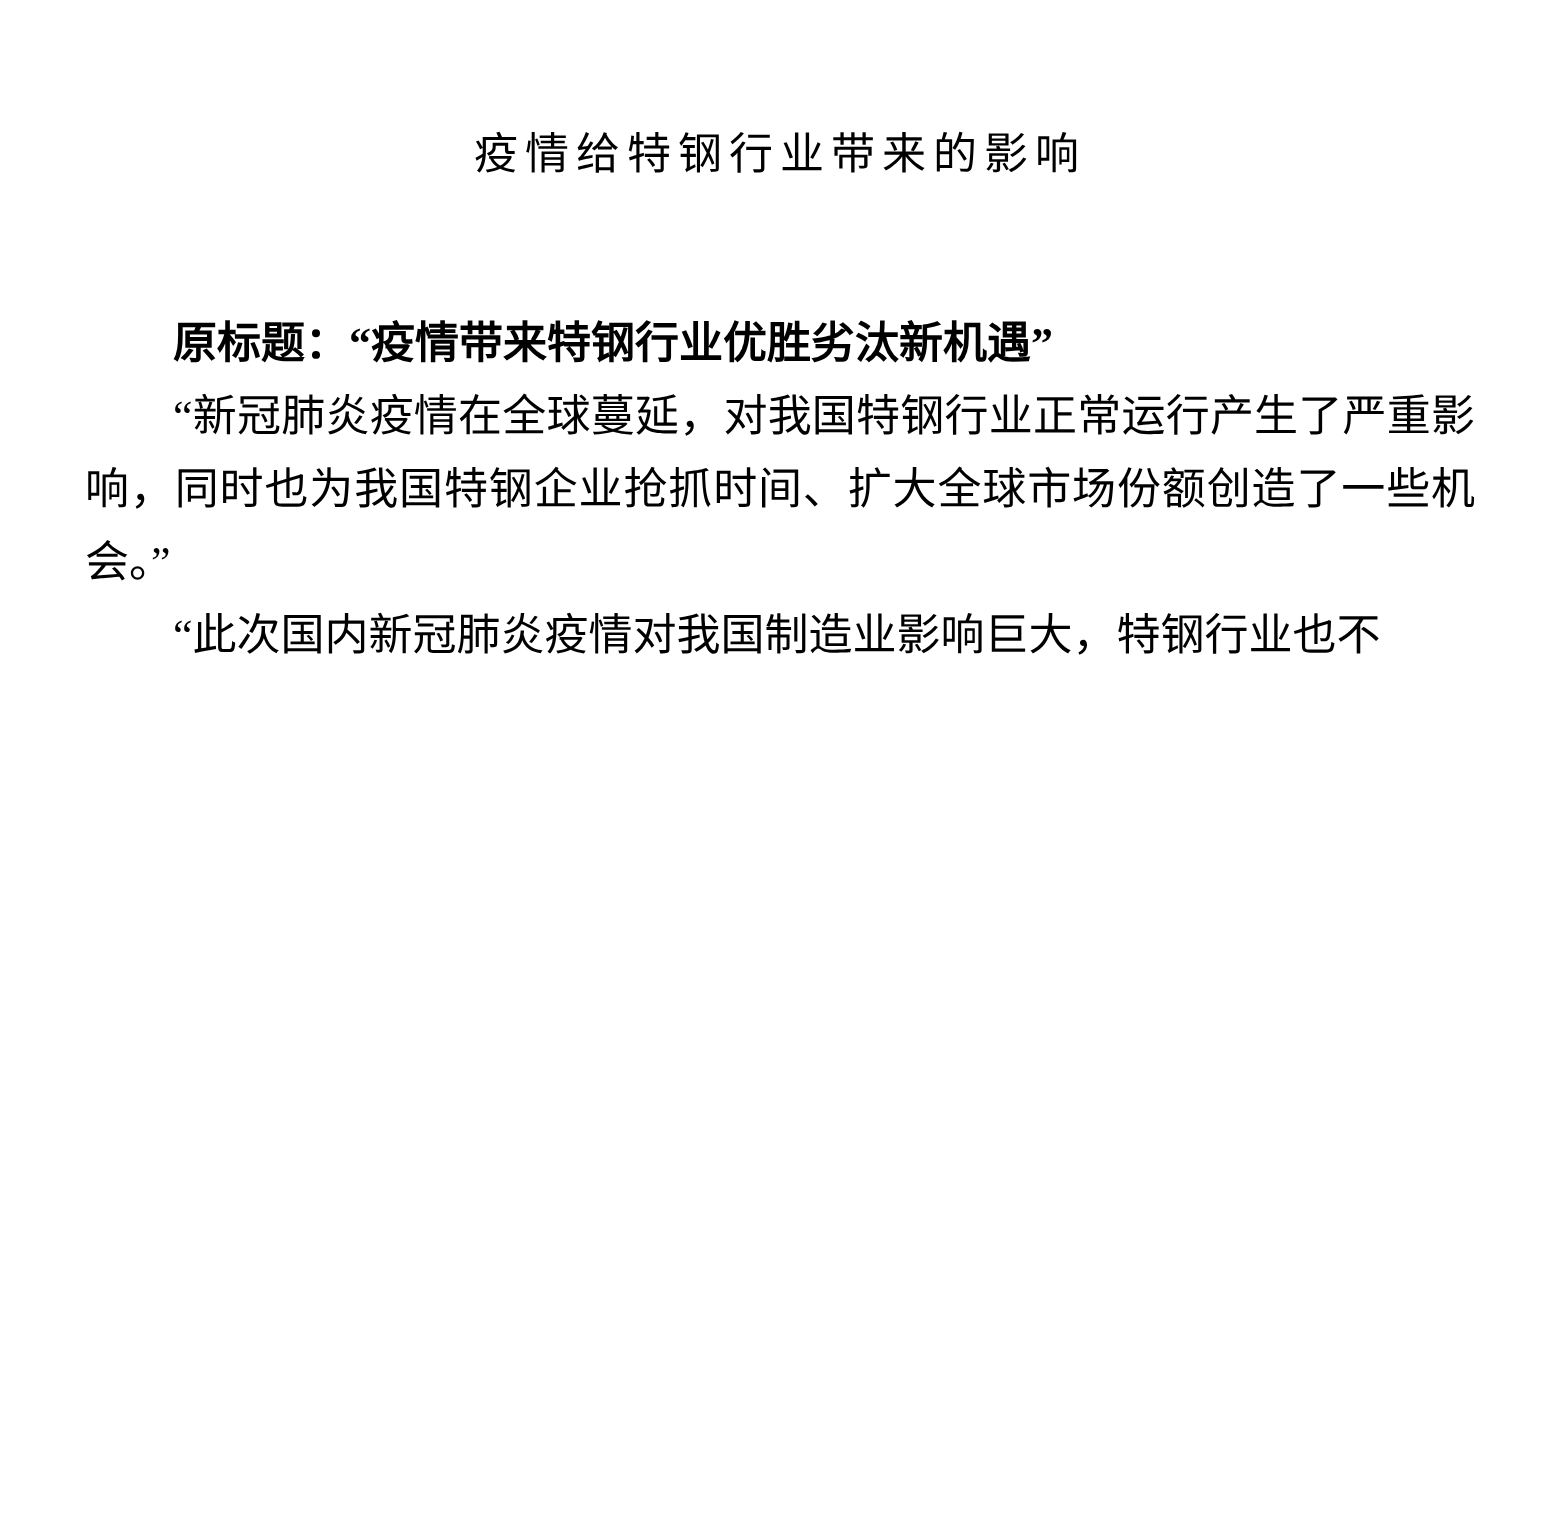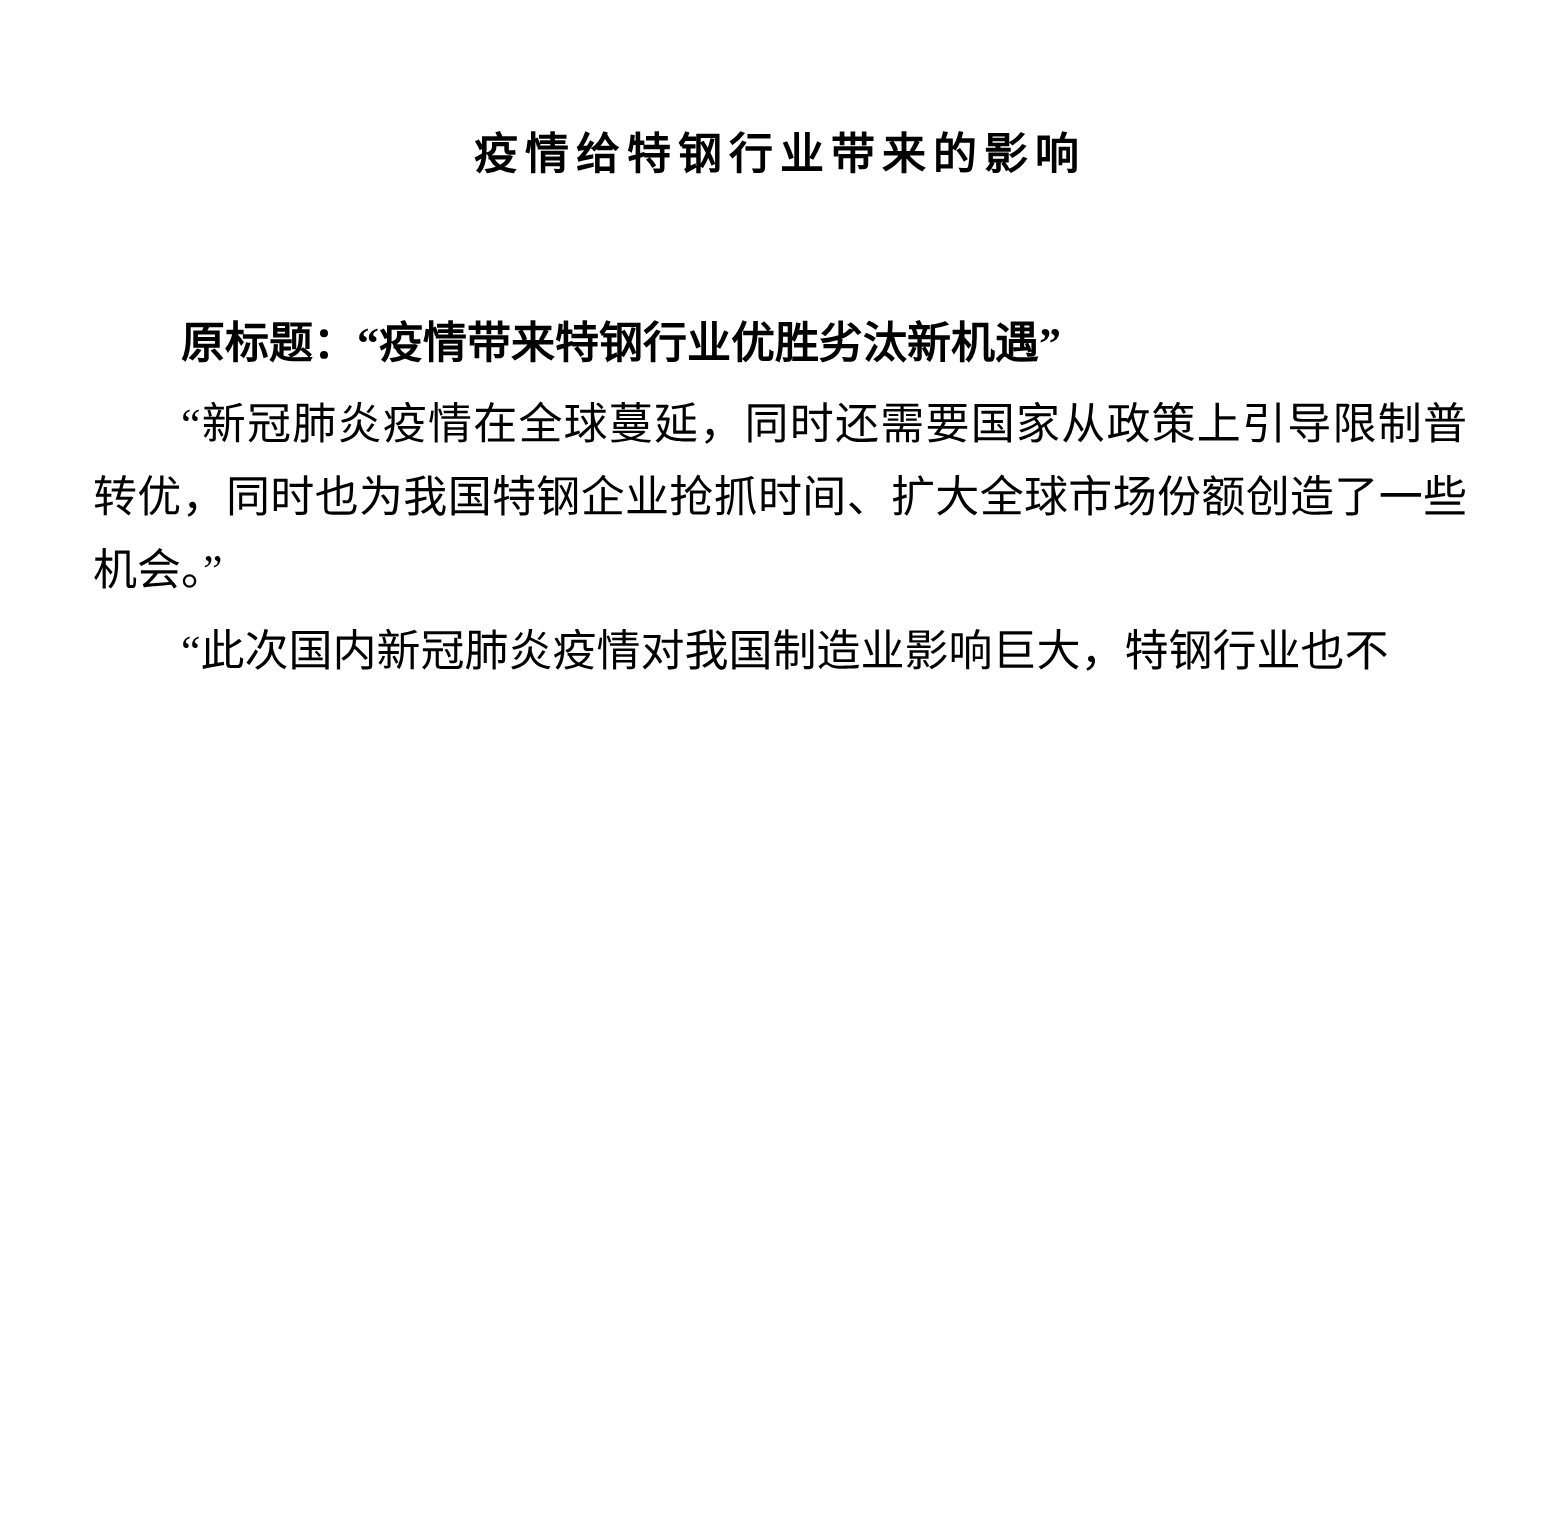--- a/index.html
+++ b/index.html
@@ -18,48 +18,48 @@
     box-sizing: border-box;
     width: 1560px;
     height: 1536px;
     padding: 0 85px;
     background: #ffffff;
   }
   .doc-title {
     margin: 0;
     margin-top: 131px;
     font-size: 44px;
-    font-weight: bold;
+    font-weight: normal;
     line-height: 48px;
     letter-spacing: 7px;
     text-align: center;
     white-space: nowrap;
   }
   .content {
     margin-top: 128px;
     font-size: 44px;
     line-height: 73px;
     text-align: justify;
     text-justify: inter-character;
   }
   .para {
-    margin: 8px;
+    margin: 0;
     padding: 0;
     text-indent: 2em;
     word-break: normal;
     overflow-wrap: break-word;
   }
   .para.bold {
     font-weight: bold;
   }
 </style>
 </head>
 <body>
 
 <div class="page">
   <h1 class="doc-title">疫情给特钢行业带来的影响</h1>
 
   <div class="content">
     <p class="para bold">原标题：“疫情带来特钢行业优胜劣汰新机遇”</p>
-    <p class="para">“新冠肺炎疫情在全球蔓延，同时还需要国家从政策上引导限制普转优，同时也为我国特钢企业抢抓时间、扩大全球市场份额创造了一些机会。”</p>
+    <p class="para">“新冠肺炎疫情在全球蔓延，对我国特钢行业正常运行产生了严重影响，同时也为我国特钢企业抢抓时间、扩大全球市场份额创造了一些机会。”</p>
     <p class="para">“此次国内新冠肺炎疫情对我国制造业影响巨大，特钢行业也不</p>
   </div>
 </div>
 
 </body></html>

